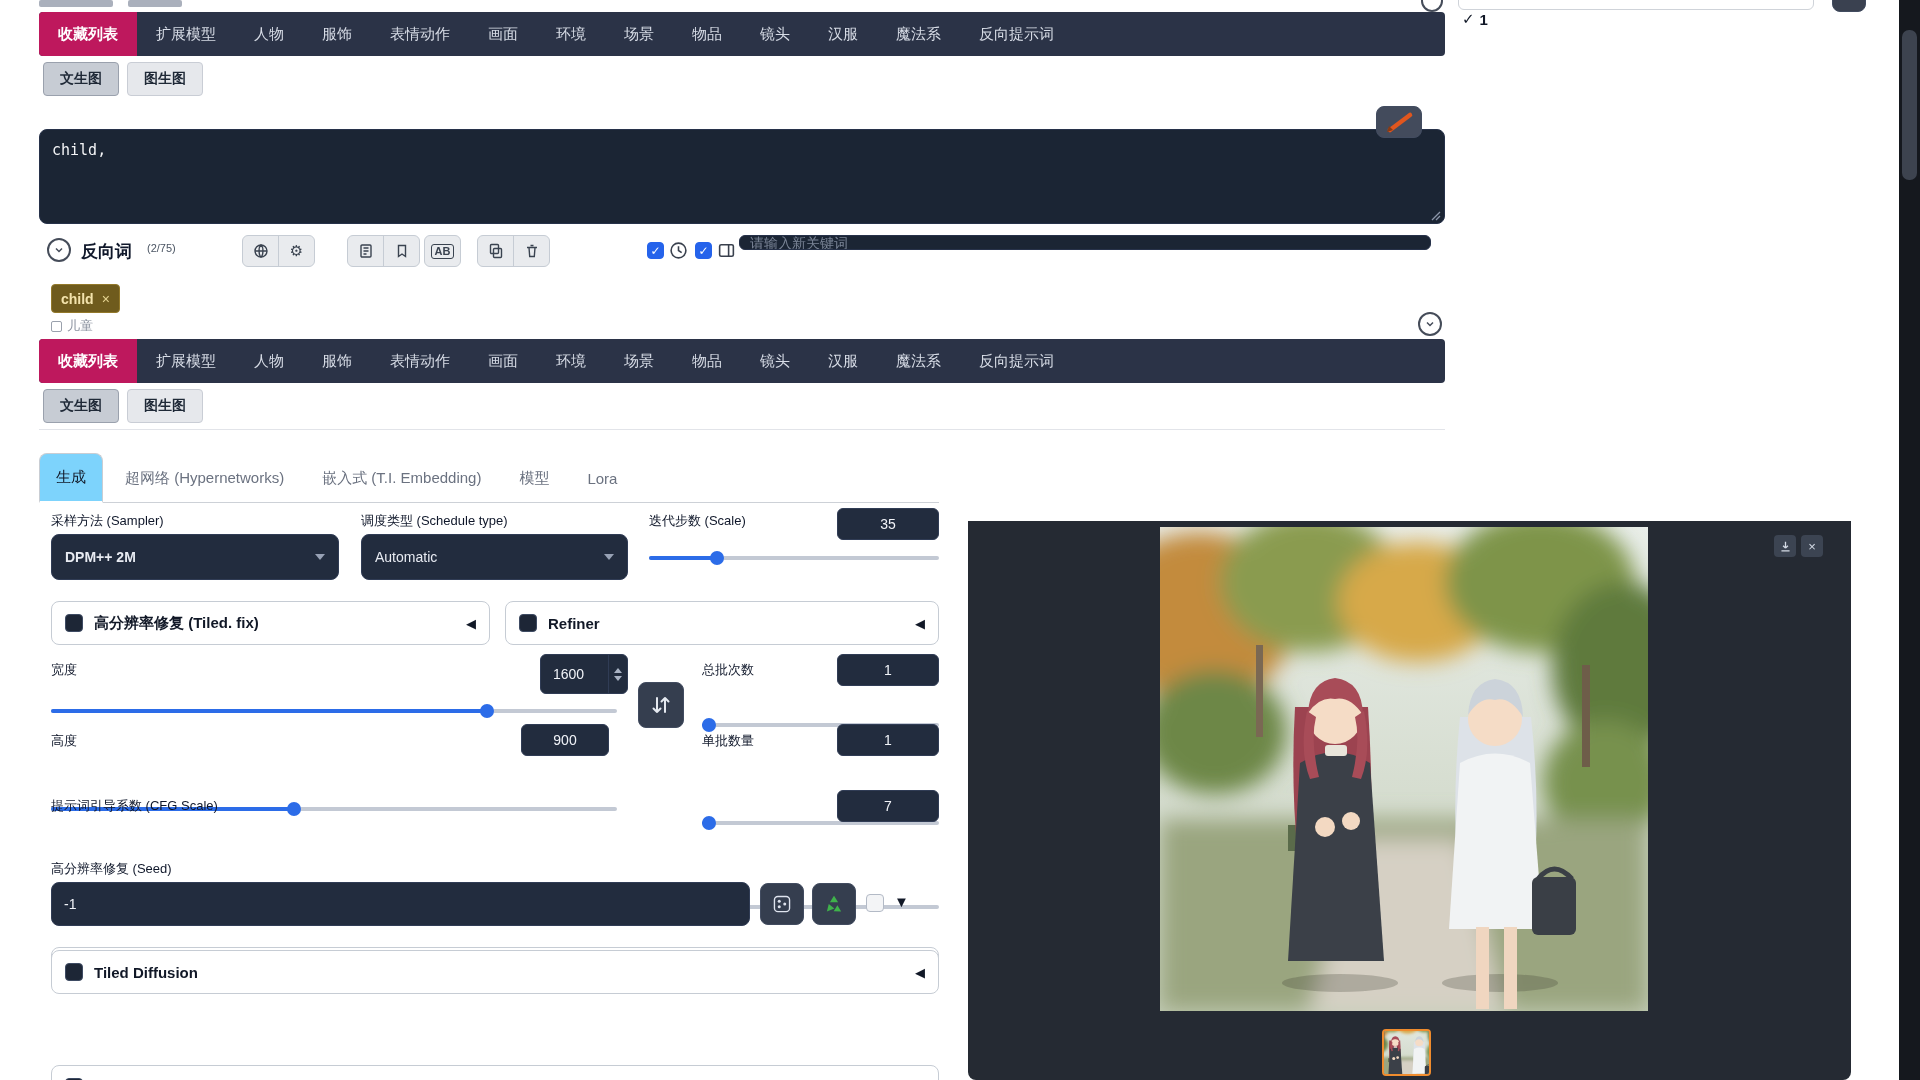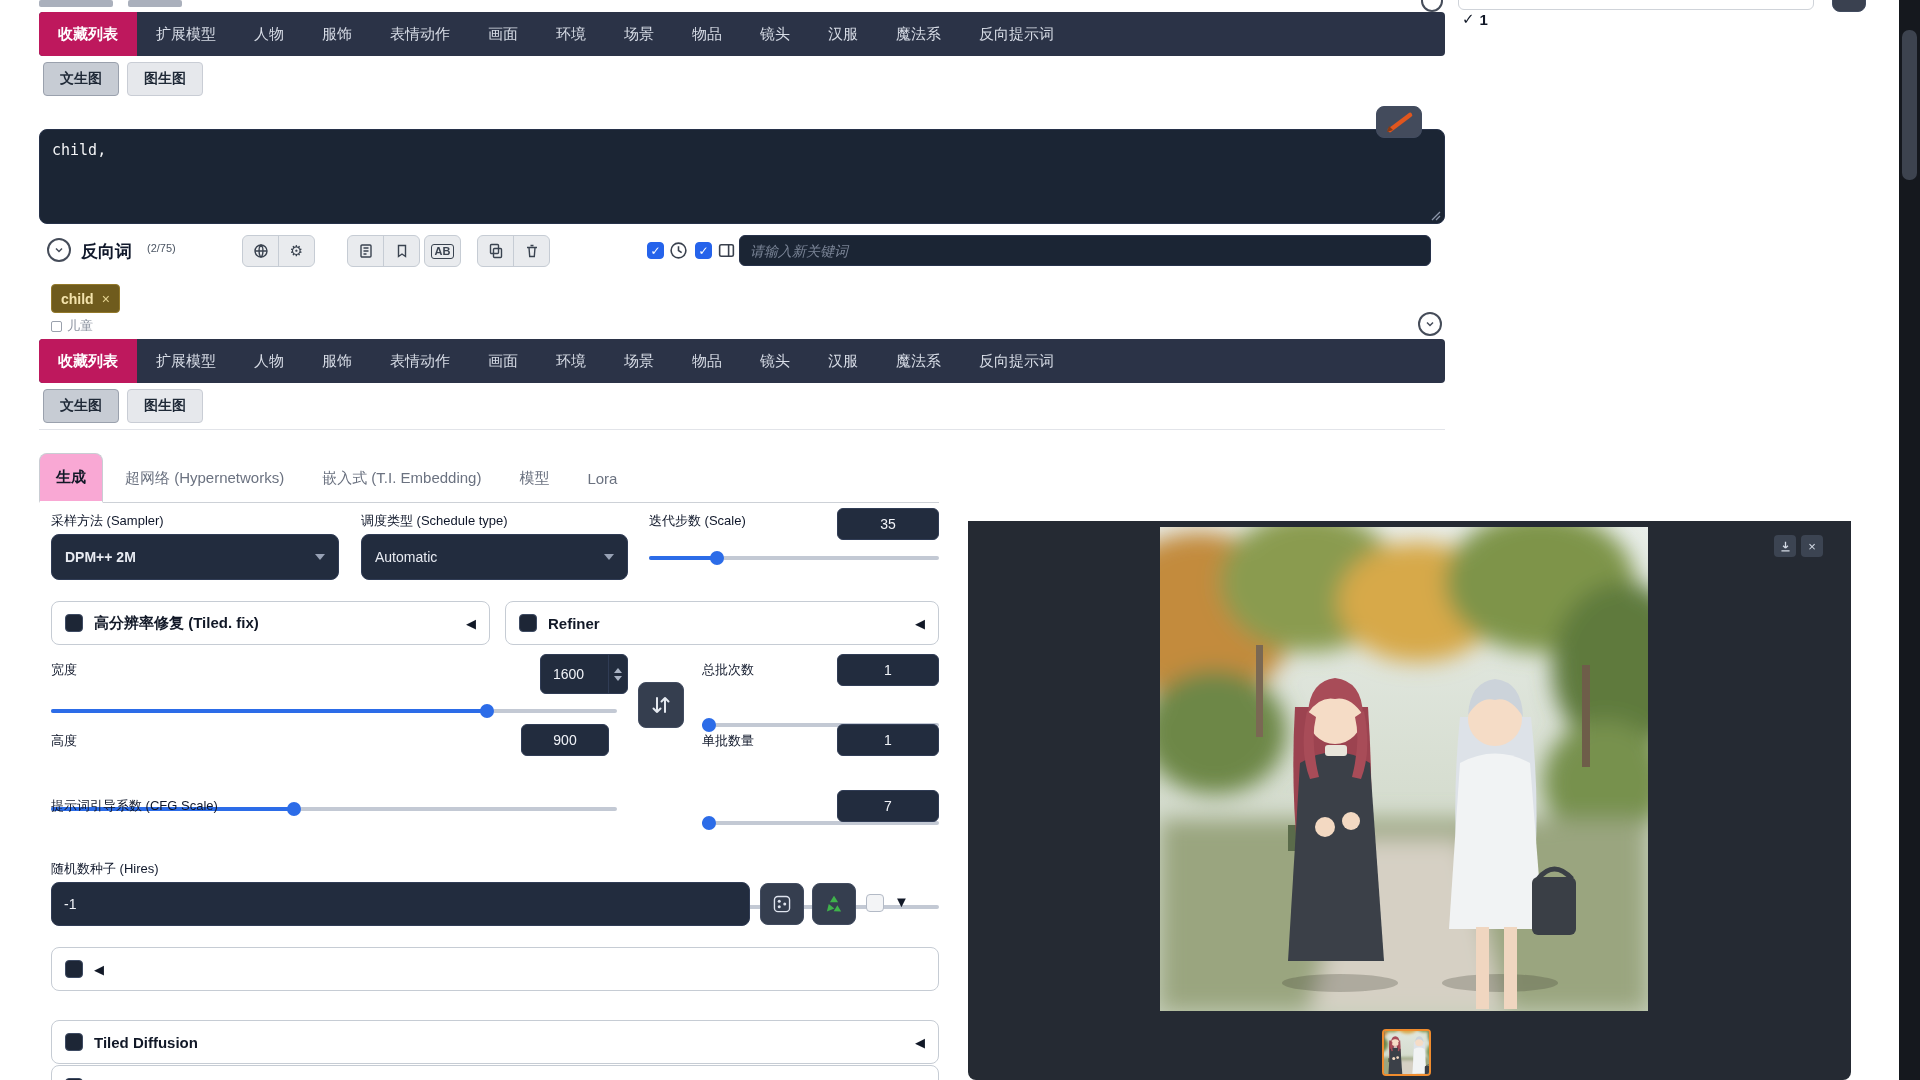--- a/index.html
+++ b/index.html
@@ -41,21 +41,21 @@
         display:inline-flex;align-items:center;gap:8px;padding:0 9px;height:27px}
   .chip-x{color:#e6d491;cursor:pointer;font-size:14px;font-weight:normal}
   .chip-note{color:#8a919e;font-size:13px;display:flex;align-items:center;gap:5px}
   .note-ico{width:11px;height:11px;border:1.5px solid #9aa1ad;border-radius:2px;box-sizing:border-box}
   .circle-btn{width:24px;height:24px;border-radius:50%;border:2px solid #454c59;display:flex;align-items:center;
               justify-content:center;color:#454c59;cursor:pointer;box-sizing:border-box;background:#fff}
   
   .maintab-row{display:flex;align-items:flex-end;border-bottom:1px solid #cdd1d7;gap:6px}
   .maintab{padding:0 16px;height:47px;display:flex;align-items:center;font-size:15px;color:#6b7280;cursor:pointer;white-space:nowrap}
   .maintab.active{border:1px solid #c9cdd3;border-bottom:2px solid #fff;margin-bottom:-1px;border-radius:8px 8px 0 0;
-                  color:#111827;font-weight:bold;background:#f9a8d4}
+                  color:#111827;font-weight:normal;background:#7dd3fc}
   
   .field-label{font-size:13px;color:#0f172a;white-space:nowrap}
   .dropdown{background:#222c3e;border:1px solid #303c55;border-radius:8px;display:flex;align-items:center;
             justify-content:space-between;padding:0 13px;box-sizing:border-box;color:#e8ebf2;font-size:14px;cursor:pointer}
   .dd-caret{width:0;height:0;border-left:5px solid transparent;border-right:5px solid transparent;border-top:6px solid #97a1b4}
   .numbox{background:#222c3e;border:1px solid #303c55;border-radius:6px;color:#f1f3f8;font-size:14px;display:flex;
           align-items:center;justify-content:center;box-sizing:border-box}
   .numbox.spin{justify-content:space-between;padding-left:12px}
   .spinner{display:flex;flex-direction:column;border-left:1px solid #303c55;height:100%;justify-content:center;gap:3px;padding:0 5px;cursor:pointer}
   .spin-up{width:0;height:0;border-left:4px solid transparent;border-right:4px solid transparent;border-bottom:5px solid #aab3c4}
@@ -231,21 +231,21 @@
       <span class="tick">✓</span>
     </div>
     <div class="abs mini-ico" style="left:678px;top:8px">
       <svg width="19" height="19" viewBox="0 0 18 18">
           <g stroke="#39404d" stroke-width="1.5" fill="none">
             <rect x="2.5" y="3.5" width="13" height="11" rx="1.5"></rect>
             <path d="M11 3.5v11"></path>
           </g>
         </svg>
     </div>
-    <input class="abs kw-input" style="left: 700px; top: 2px; width: 692px; height: 31px; font-style: italic;" placeholder="请输入新关键词">
+    <input class="abs kw-input" style="left: 700px; top: 2px; width: 692px; height: 15px;" placeholder="请输入新关键词">
   </div>
 
   <div class="abs chip" style="left:51px;top:284px">
     <span>child</span>
     <span class="chip-x">×</span>
   </div>
   <div class="abs chip-note" style="left:51px;top:317px">
     <span class="note-ico"></span>
     <span>儿童</span>
   </div>
@@ -383,21 +383,21 @@
   <span class="abs field-label" style="left:51px;top:797px">提示词引导系数 (CFG Scale)</span>
   <div class="abs numbox" style="left:837px;top:790px;width:102px;height:32px">
     <span>7</span>
   </div>
   <div class="abs slider" style="left:51px;top:830px;width:888px">
     <div class="slider-fill" style="width: 21.5%;">
         <div class="slider-handle"></div>
       </div>
   </div>
 
-  <span class="abs field-label" style="left:51px;top:860px">随机数种子 (Hires)</span>
+  <span class="abs field-label" style="left:51px;top:860px">高分辨率修复 (Seed)</span>
   <div class="abs" style="left:51px;top:882px;width:699px;height:44px">
     <input class="seed-input" value="-1" style="">
   </div>
   <div class="abs sq-btn" style="left:760px;top:883px;width:44px;height:42px">
     <svg width="22" height="22" viewBox="0 0 32 32">
       <rect x="5" y="5" width="22" height="22" rx="5" stroke="#dfe4ee" stroke-width="2" fill="none"></rect>
       <circle cx="12" cy="12" r="2.2" fill="#dfe4ee"></circle>
         <circle cx="20" cy="16" r="2.2" fill="#dfe4ee"></circle>
         <circle cx="12" cy="20" r="2.2" fill="#dfe4ee"></circle>
     </svg>
@@ -411,21 +411,21 @@
   </div>
   <div class="abs cb" style="left:866px;top:894px;width:18px;height:18px">
     
   </div>
   <span class="abs" style="left:894px;top:893px;font-size:15px;color:#111827;cursor:pointer">▼</span>
 
   <div class="abs card" style="left:51px;top:947px;width:888px;height:44px">
     <span class="cb dark"></span>
     <span class="acc-arrow">◀</span>
   </div>
-  <div class="abs card" style="left:51px;top:1020px;width:888px;height:44px">
+  <div class="abs card" style="left:51px;top:950px;width:888px;height:44px">
     <span class="cb dark"></span>
     <span class="card-label">Tiled Diffusion</span>
     <span class="acc-arrow">◀</span>
   </div>
   <div class="abs card" style="left:51px;top:1065px;width:888px;height:44px">
     <span class="cb dark"></span>
     <span class="card-label"></span>
     <span class="acc-arrow">◀</span>
   </div>
 

